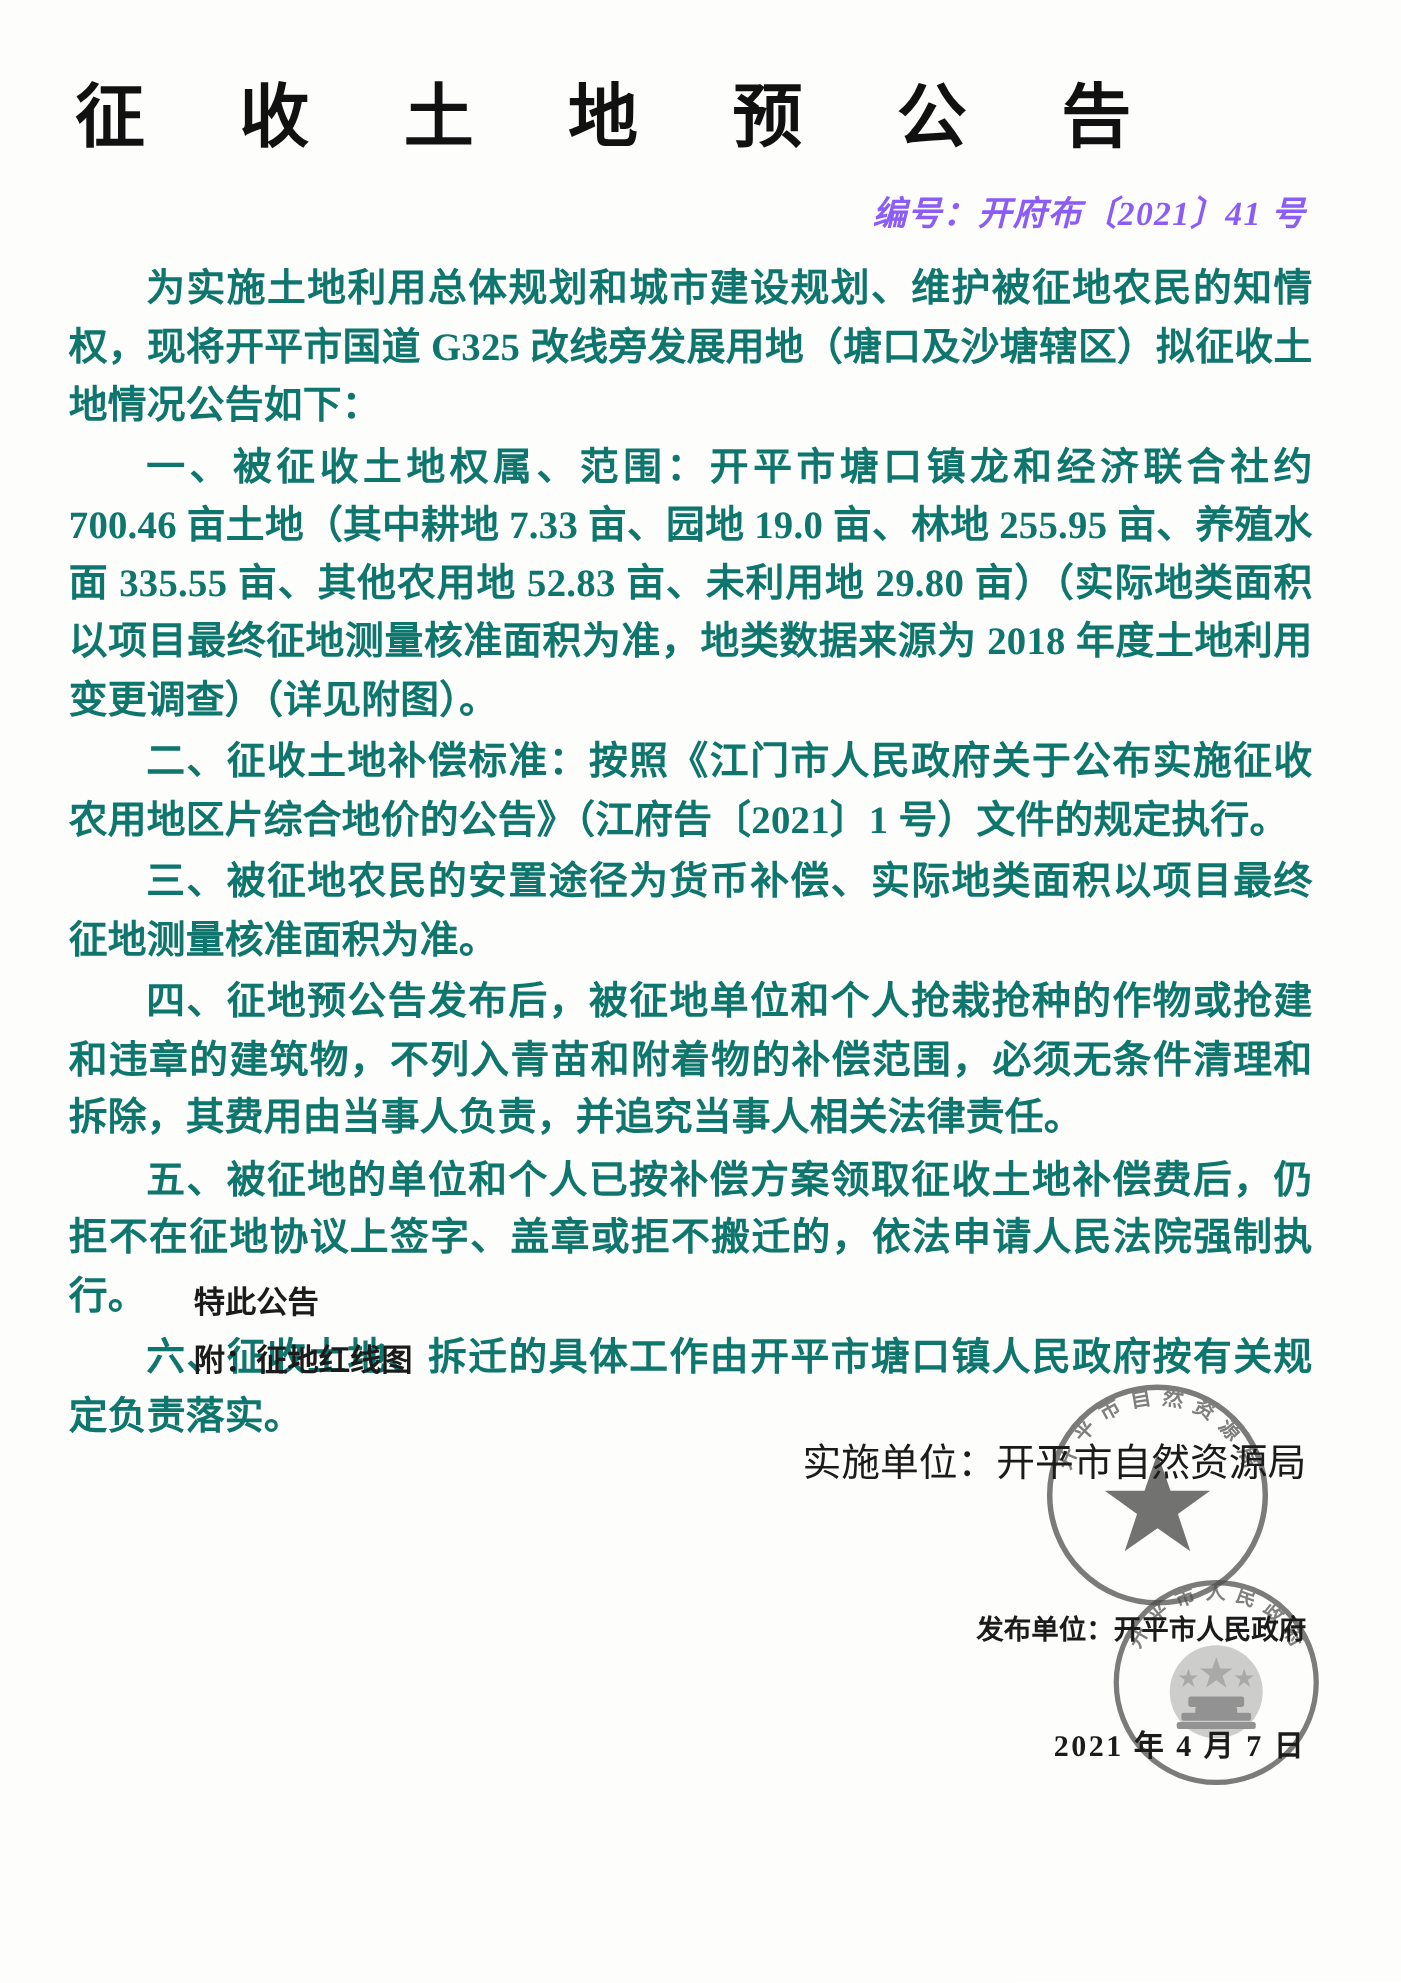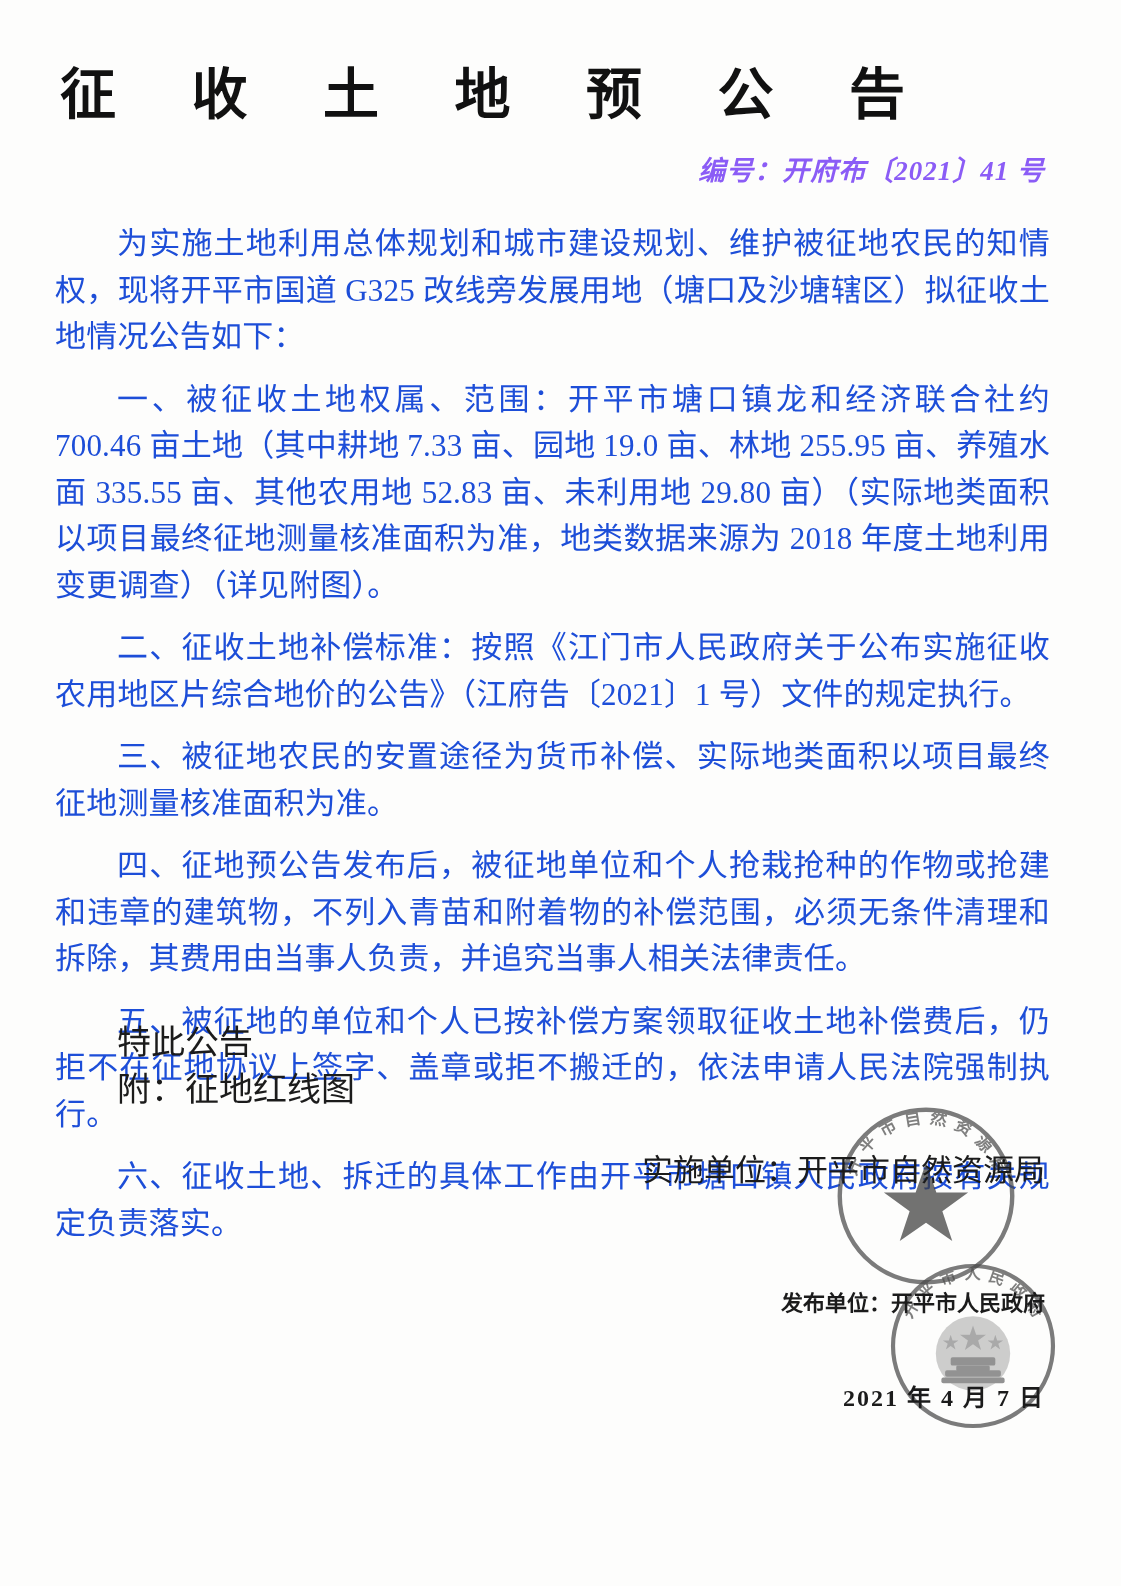--- a/index.html
+++ b/index.html
@@ -52,43 +52,44 @@
   
   .body-block {
     position: absolute;
     top: 205px;
     left: 55px;
     width: 995px;
   }
   .para {
     font-size: 31px;
     line-height: 46.5px;
-    font-weight: normal;
+    font-weight: bold;
     text-align: justify;
     text-justify: inter-ideograph;
     letter-spacing: 0.2px;
-    margin: 16px 0 0 0;
-    color: #1d4ed8;
+    margin: 3px 0 0 0;
+    color: #0f766e;
   }
   .para.indent {
     text-indent: 62px;
   }
 
   
   .closing-block {
     position: absolute;
     top: 1020px;
     left: 117px;
   }
   .closing-line {
-    font-size: 34px;
+    font-size: 25px;
     line-height: 46.5px;
-    font-weight: normal;
-    color: #1b1b1b;
-    white-space: nowrap;
+    font-weight: bold;
+    color: #1b1b1b;
+    white-space: nowrap;
+    margin-left: 38px;
   }
 
   
   .sig-implement {
     position: absolute;
     top: 1148px;
     right: 76px;
     font-size: 31px;
     line-height: 46px;
     font-weight: normal;

